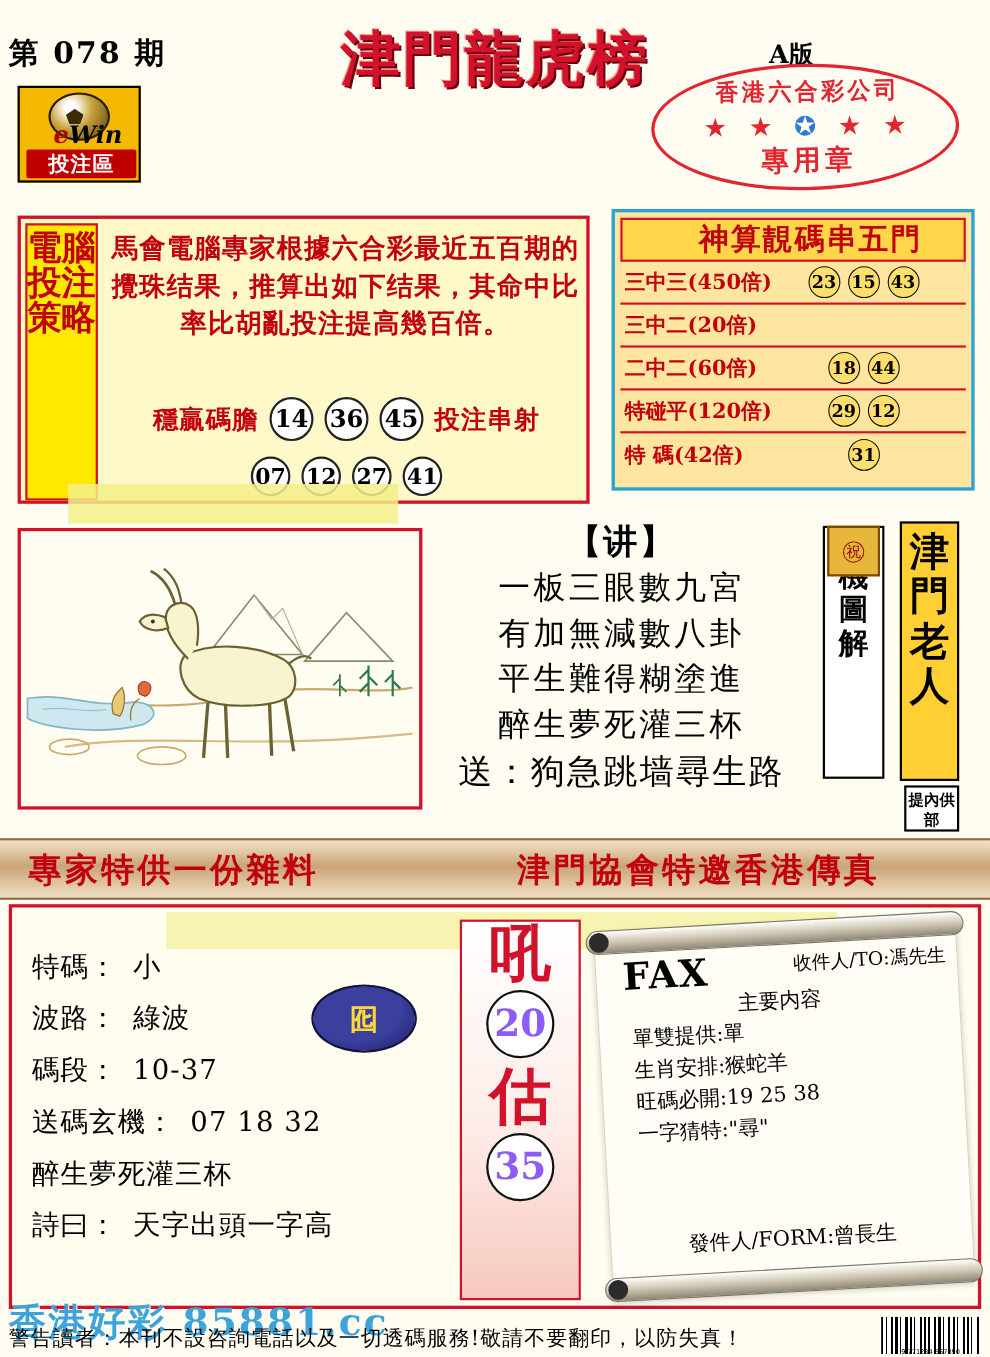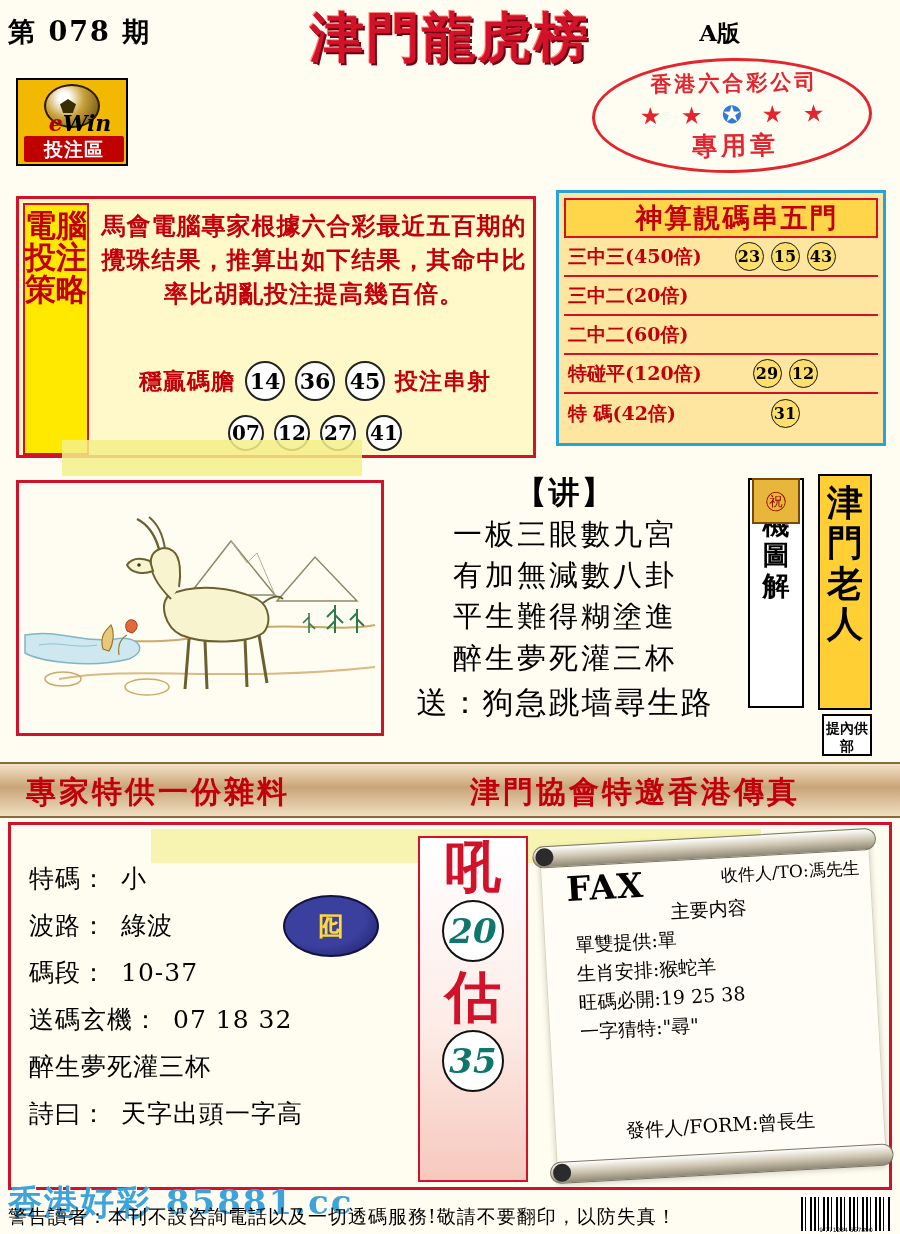--- a/index.html
+++ b/index.html
@@ -6,21 +6,21 @@
   html, body { margin:0; padding:0; }
   body {
     width:900px; height:1234px; position:relative;
     background:#fffdf2;
     font-family:"DejaVu Sans","Liberation Sans",sans-serif;
     overflow:hidden;
   }
   .page { position:absolute; inset:0; }
 
   
-  #header { position:absolute; left:0; top:0; width:752px; height:62px; }
+  #header { position:absolute; left:0; top:16px; width:752px; height:62px; }
   #issue-no {
     position:absolute; left:8px; top:14px;
     font-family:"DejaVu Serif","Liberation Serif",serif;
     font-size:27px; font-weight:bold; letter-spacing:2px; color:#000;
   }
   #main-title {
     position:absolute; left:250px; top:2px; width:400px;
     text-align:center;
     font-family:"DejaVu Serif","Liberation Serif",serif;
     font-size:54px; font-weight:bold; color:#d2122a;
@@ -247,23 +247,22 @@
   }
   #hougu .ch {
     width:100%; text-align:center; color:#d2122a; font-weight:bold;
     font-size:56px; font-family:"DejaVu Serif","Liberation Serif",serif;
     line-height:1;
   }
   #hougu .num {
     margin:6px auto; width:62px; height:62px; border-radius:50%;
     border:2px solid #111; background:#fff;
     display:flex; align-items:center; justify-content:center;
-    font-size:34px; font-weight:bold; color:#0f766e;
-    font-family:"DejaVu Serif","Liberation Serif",serif;
-    font-style:italic;
+    font-size:34px; font-weight:bold; color:#8b5cf6;
+    font-family:"DejaVu Serif","Liberation Serif",serif;
   }
 
   
   #fax {
     position:absolute; left:548px; top:838px; width:330px; height:336px;
     background:#fffdf5;
     border:1px solid #d9d2bd;
     transform:rotate(-3.2deg);
     box-shadow:0 2px 6px rgba(0,0,0,.2);
     font-family:"DejaVu Serif","Liberation Serif",serif;
@@ -380,20 +379,24 @@
         <span class="nball">43</span>
       </div>
     </div>
 
     <div class="nrow">
       <div class="label">三中二(20倍)</div>
     </div>
 
     <div class="nrow">
       <div class="label">二中二(60倍)</div>
+      <div class="vals">
+        <span class="nball">18</span>
+        <span class="nball">44</span>
+      </div>
     </div>
 
     <div class="nrow">
       <div class="label">特碰平(120倍)</div>
       <div class="vals">
         <span class="nball">29</span>
         <span class="nball">12</span>
       </div>
     </div>
 

